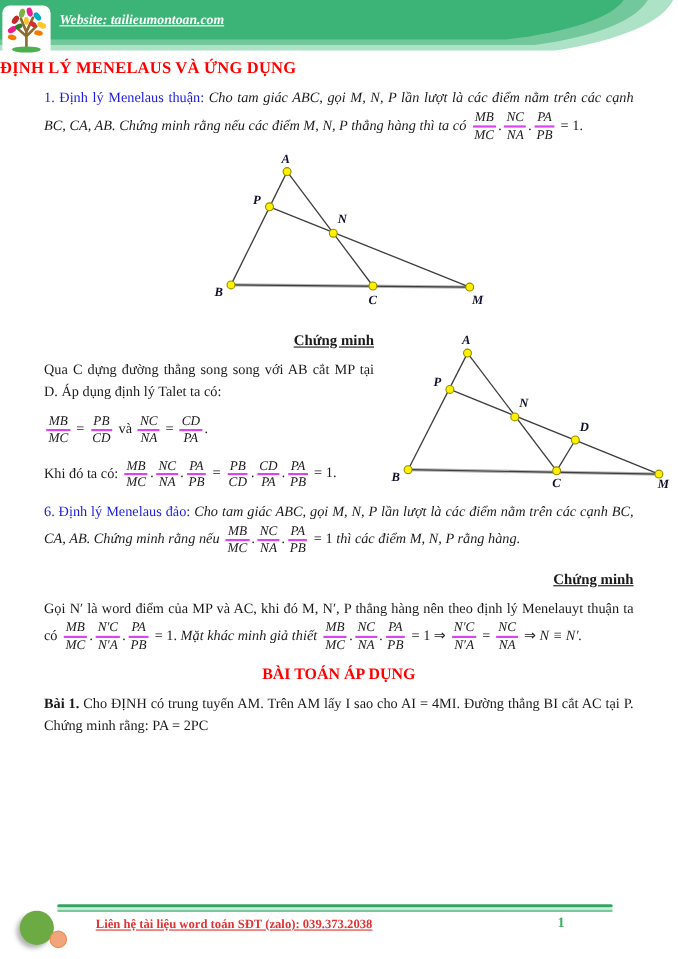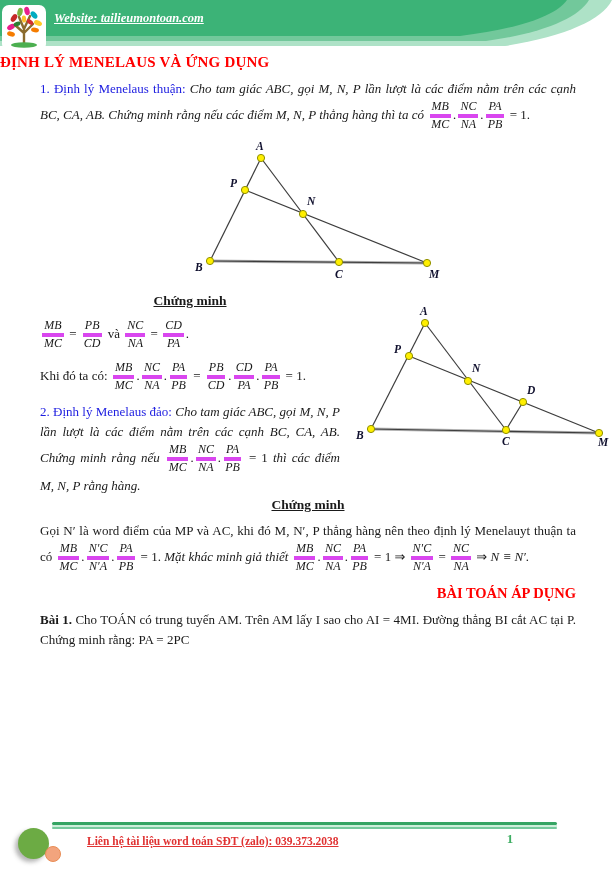--- a/index.html
+++ b/index.html
@@ -19,35 +19,35 @@
   .logo { position:absolute; left:2px; top:3px; }
   
   .doc-title {
     text-align:left; color:#ff0000; font-weight:bold; font-size:15px;
     margin-top:7px; letter-spacing:.2px;
   }
   .content { margin:0 40px; }
   .blue-lead { color:#1c1ce0; font-weight:normal; font-style:normal; }
   .it { font-style:italic; }
   .proof-heading {
-    text-align:center; font-weight:bold; text-decoration:underline;
-    margin-top:1px; font-size:13.5px;
+    text-align:right; font-weight:bold; text-decoration:underline;
+    margin-top:12px; font-size:13.5px;
   }
   .applied-heading {
-    text-align:right; color:#ff0000; font-weight:bold; font-size:14.5px;
+    text-align:center; color:#ff0000; font-weight:bold; font-size:14.5px;
     margin-top:10px; clear:both;font-family:Liberation Serif, serif;
   }
   p.para { text-align:justify; line-height:1.55; margin-top:8px; }
   
   .frac {
     display:inline-flex; flex-direction:column; align-items:center;
     vertical-align:middle; margin:1px 2px; font-style:italic; font-size:12px;
     line-height:1.15; font-weight:normal;
   }
-  .frac .num { border-bottom:4px solid #d946ef; padding:0 2px; }
+  .frac .num { border-bottom:2px solid #d946ef; padding:0 2px; }
   .frac .den { padding:0 2px; }
   .math { font-style:italic; white-space:nowrap; }
   .mup { font-style:normal; }
   .formula-row { margin-top:9px; white-space:nowrap; }
   
   .diagram1 { margin:5px 0 0 110px; width:340px; height:150px; }
   .diagram2-float {
     float:right; width:276px; height:158px; margin-right:-40px; margin-top:0;
   }
   .pt-label { font-family:"Liberation Serif", serif; font-style:italic;
@@ -162,20 +162,21 @@
     <text class="pt-label" x="132" y="80">N</text>
     <text class="pt-label" x="187" y="102">D</text>
     <text class="pt-label" x="16" y="147">B</text>
     <text class="pt-label" x="162" y="153">C</text>
     <text class="pt-label" x="258" y="154">M</text>
   </svg>
 
   
   <div class="proof-heading">Chứng minh</div>
 
+  <p class="para">Qua C dựng đường thẳng song song với AB cắt MP tại D. Áp dụng định lý Talet ta có:</p>
 
   <div class="formula-row math"><span class="frac">
         <span class="num">MB</span>
         <span class="den">MC</span>
       </span> <span class="mup">=</span> <span class="frac">
         <span class="num">PB</span>
         <span class="den">CD</span>
       </span> <span class="mup">và</span> <span class="frac">
         <span class="num">NC</span>
         <span class="den">NA</span>
@@ -198,21 +199,21 @@
           <span class="den">CD</span>
         </span><span>.</span><span class="frac">
           <span class="num">CD</span>
           <span class="den">PA</span>
         </span><span>.</span><span class="frac">
           <span class="num">PA</span>
           <span class="den">PB</span>
         </span> <span class="mup">= 1.</span></span></div>
 
   
-  <p class="para"><span class="blue-lead">2. Định lý Menelaus đảo:</span>
+  <p class="para"><span class="blue-lead">6. Định lý Menelaus đảo:</span>
     <span class="it">Cho tam giác ABC, gọi M, N, P lần lượt  là các điểm nằm trên các cạnh BC, CA, AB. Chứng minh rằng nếu</span>
     <span class="math"><span class="frac">
           <span class="num">MB</span>
           <span class="den">MC</span>
         </span><span>.</span><span class="frac">
           <span class="num">NC</span>
           <span class="den">NA</span>
         </span><span>.</span><span class="frac">
           <span class="num">PA</span>
           <span class="den">PB</span>
@@ -248,21 +249,21 @@
           <span class="den">N′A</span>
         </span> <span class="mup">=</span> <span class="frac">
           <span class="num">NC</span>
           <span class="den">NA</span>
         </span> <span class="mup">⇒</span> <span>N ≡ N′.</span></span></p>
 
   
   <div class="applied-heading">BÀI TOÁN ÁP DỤNG</div>
 
   <p class="para"><b>Bài 1.</b>
-    <span>Cho TOÁN có trung tuyến AM. Trên AM lấy I sao cho AI = 4MI. Đường thẳng BI cắt AC tại P. Chứng minh rằng: PA = 2PC</span></p>
+    <span>Cho ĐỊNH có trung tuyến AM. Trên AM lấy I sao cho AI = 4MI. Đường thẳng BI cắt AC tại P. Chứng minh rằng: PA = 2PC</span></p>
 
 </div>
 
 <div class="footer-line">
   <div class="l1"></div>
     <div class="l2"></div>
     <div class="l3"></div>
 </div>
 <div class="circle-green"></div>
 <div class="circle-orange"></div>

